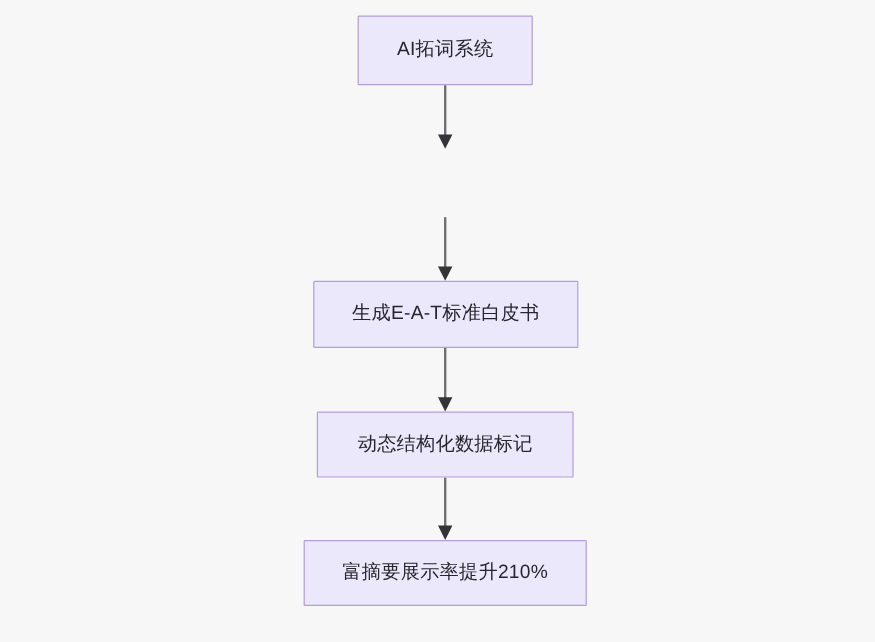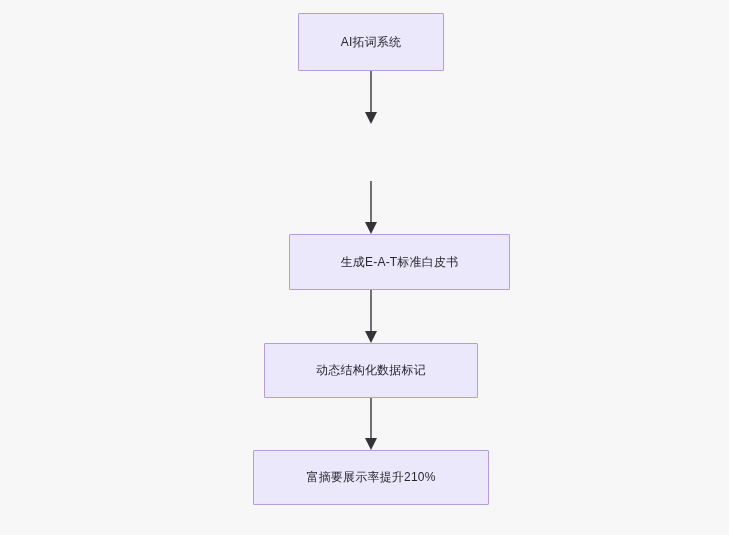--- a/index.html
+++ b/index.html
@@ -26,21 +26,21 @@
     background: #ece8fb;
     border: 1.6px solid #b39ddb;
     border-radius: 1px;
     display: flex;
     align-items: center;
     justify-content: center;
     text-align: center;
   }
 
   .flow-node-label {
-    font-size: 12px;
+    font-size: 16px;
     line-height: 1.2;
     color: #26262e;
     letter-spacing: 0.2px;
     white-space: nowrap;
   }
 
   .flow-edge {
     position: absolute;
     overflow: visible;
   }
@@ -77,21 +77,21 @@
       <line class="edge-line" x1="371" y1="398" x2="371" y2="442"></line>
       <polygon class="edge-head" points="371,450 365,438 377,438"></polygon>
     </g>
   </svg>
 
   <div class="flow-node" style="left:298px; top:13px; width:146px; height:58px;">
     <span class="flow-node-label">AI拓词系统</span>
   </div>
 
 
-  <div class="flow-node" style="left:261px; top:234px; width:221px; height:56px;margin-left:28px;">
+  <div class="flow-node" style="left:261px; top:234px; width:221px; height:56px;">
     <span class="flow-node-label">生成E-A-T标准白皮书</span>
   </div>
 
   <div class="flow-node" style="left:264px; top:343px; width:214px; height:55px;justify-content:center;">
     <span class="flow-node-label">动态结构化数据标记</span>
   </div>
 
   <div class="flow-node" style="left:253px; top:450px; width:236px; height:55px;">
     <span class="flow-node-label">富摘要展示率提升210%</span>
   </div>

